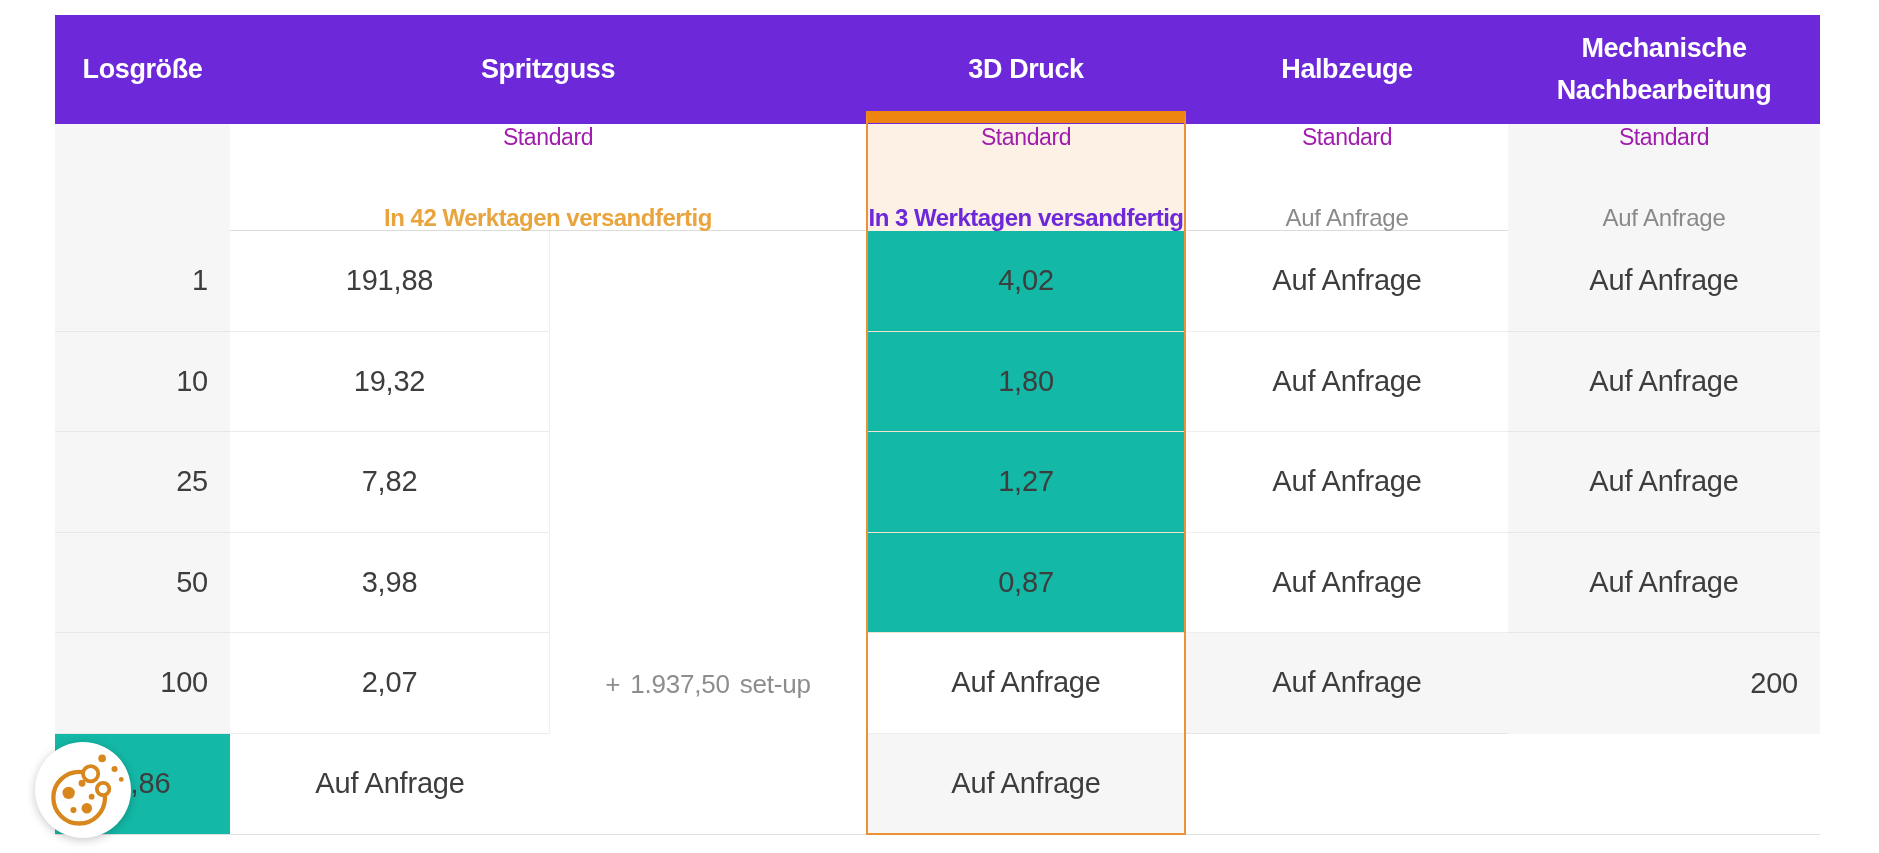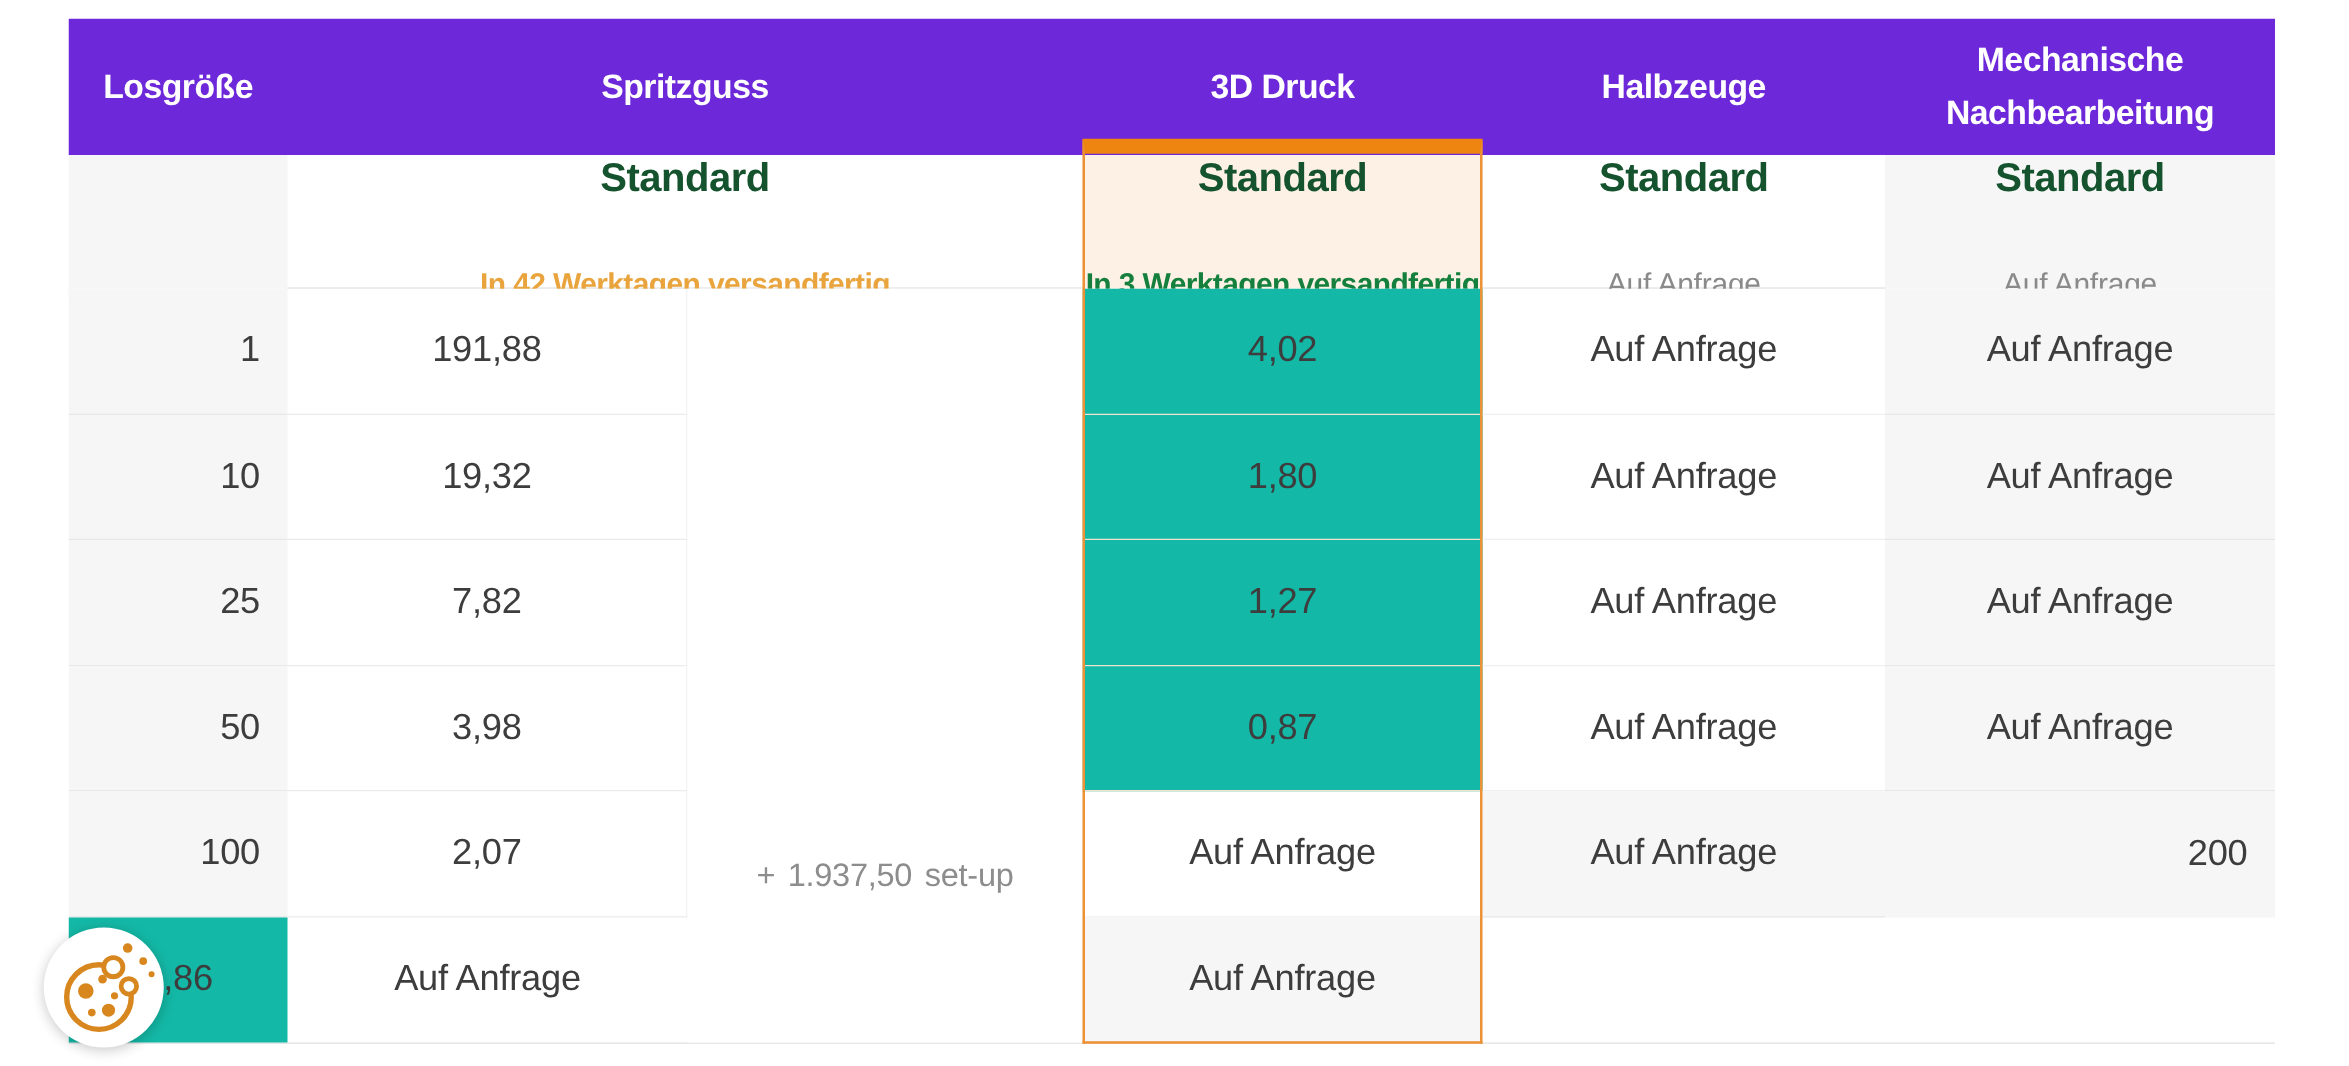--- a/index.html
+++ b/index.html
@@ -10,39 +10,39 @@
   .table{position:absolute;left:55px;top:15px;width:1765px;height:820px;}
 
   
   .thead{display:grid;grid-template-columns:175px 636px 320px 322px 312px;height:109px;background:#6d28d9;}
   .th{display:flex;align-items:center;justify-content:center;color:#ffffff;font-weight:700;font-size:27px;letter-spacing:-0.4px;text-align:center;}
   .th .wrap{display:block;max-width:270px;line-height:1.55;}
 
   
   .subhead{display:grid;grid-template-columns:175px 636px 320px 322px 312px;height:107px;border-bottom:1px solid #dcdcdc;box-sizing:border-box;background:#ffffff;}
   .sub{display:flex;flex-direction:column;align-items:center;justify-content:center;gap:17px;}
-  .tier{font-weight:700;font-size:32px;color:#14532d;letter-spacing:-0.4px;}
+  .tier{font-weight:400;font-size:23px;color:#a21caf;letter-spacing:-0.4px;}
   .note{font-size:24px;font-weight:700;letter-spacing:-0.5px;white-space:nowrap;margin-top:36px;}
   .note.amber{color:#e9a43e;}
-  .note.green{color:#15803d;text-align:right;}
+  .note.green{color:#6d28d9;text-align:right;}
   .note.muted{color:#8a8a8a;font-weight:400;letter-spacing:-0.2px;}
   .cell-gray{background:#f6f6f6;}
   .cell-cream{background:#fcf1e4;}
 
   
   .tbody{position:relative;display:grid;grid-template-columns:175px 320px 316px 320px 322px 312px;grid-template-rows:repeat(6,1fr);height:604px;border-bottom:1px solid #e0e0e0;box-sizing:border-box;background:#ffffff;}
   .td{display:flex;align-items:center;justify-content:center;font-size:29px;color:#3d3d3d;box-sizing:border-box;}
   .td.lot{background:#f6f6f6;justify-content:flex-end;padding-right:22px;border-bottom:1px solid #e7e7e7;}
   .td.price{border-bottom:1px solid #ebebeb;border-right:1px solid #f0f0f0;}
   .td.druck{background:#14b8a6;border-bottom:1px solid #f1e2cd;}
   .td.halb{border-bottom:1px solid #efefef;}
   .td.mech{background:#f6f6f6;border-bottom:1px solid #e7e7e7;}
   .td.last{border-bottom:none;}
   .setup-cell{grid-column:3;grid-row:1/7;position:relative;background:#ffffff;}
-  .setup-note{position:absolute;top:454px;left:0;width:100%;text-align:center;font-size:26px;color:#8d8d8d;word-spacing:3px;letter-spacing:-0.2px;}
+  .setup-note{position:absolute;top:438px;left:0;width:100%;text-align:center;font-size:26px;color:#8d8d8d;word-spacing:3px;letter-spacing:-0.2px;}
 
   
   .highlight{position:absolute;left:811px;top:96px;width:320px;height:724px;box-sizing:border-box;border:2px solid #ec9136;border-top:12px solid #ee8511;pointer-events:none;}
 
   
   .cookie-btn{position:absolute;left:35px;top:742px;width:96px;height:96px;border-radius:50%;background:#ffffff;border:none;padding:0;display:flex;align-items:center;justify-content:center;box-shadow:0 2px 10px rgba(0,0,0,0.22);cursor:pointer;z-index:5;}
 </style>
 </head>
 <body>
 

